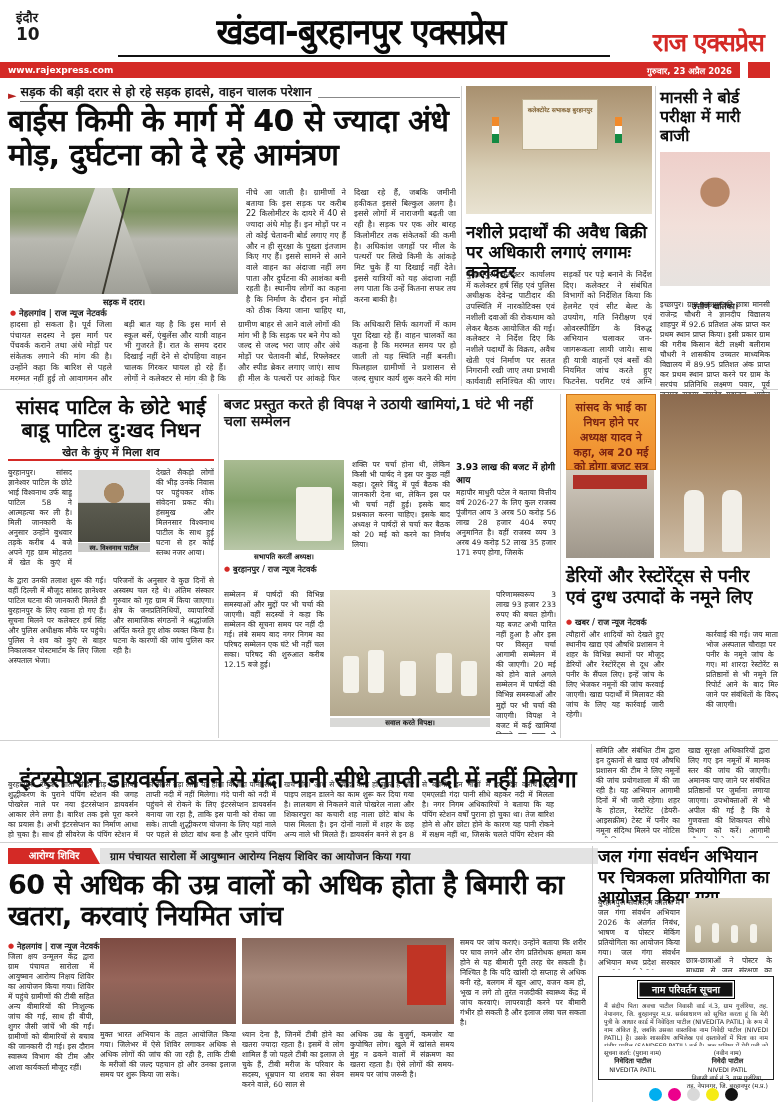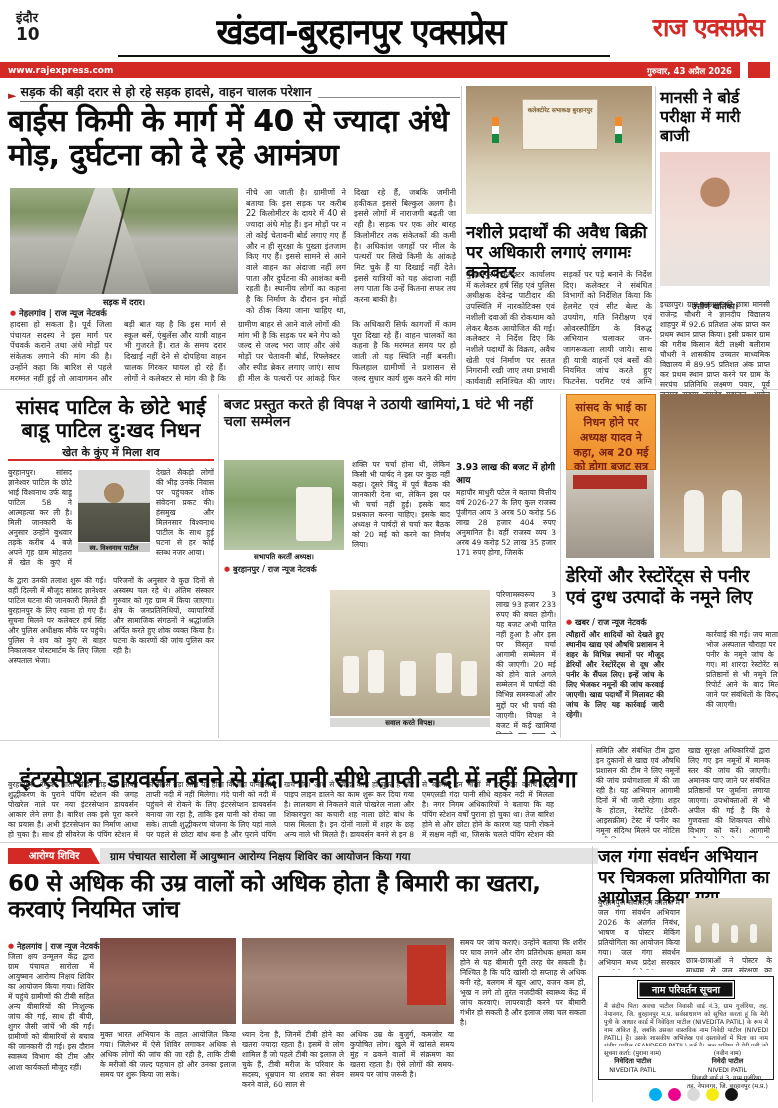--- a/index.html
+++ b/index.html
@@ -58,21 +58,21 @@
   .h-drugs{font-size:17px;line-height:1.18;}
   .h-mansi{font-size:16px;line-height:1.2;}
   .h-obit{font-size:20px;line-height:1.15;text-align:center;}
   .obit-sub{font-size:11px;font-weight:bold;text-align:center;}
   .red-rule{background:#d42a26;height:2px;}
   .h-budget{font-size:14px;line-height:1.2;font-weight:bold;}
   #budget-box{background:linear-gradient(180deg,#f6ab45 0%,#ef8c2c 100%);border:1px solid #cf7418;
       color:#7a2110;font-size:11px;font-weight:bold;text-align:center;padding:6px 4px;line-height:1.35;}
   .h-dairy{font-size:17.5px;line-height:1.2;}
   .h-inter{font-size:23px;text-align:center;letter-spacing:-0.5px;}
-  .h-health{font-size:23px;line-height:1.14;letter-spacing:-0.5px;}
+  .h-health{font-size:27px;line-height:1.14;letter-spacing:-0.5px;}
   .h-art{font-size:17px;line-height:1.22;}
   .sub-bold{font-size:9px;font-weight:bold;color:#0d0d0d;margin-bottom:2px;}
   
   #health-tag{background:#d42a26;color:#fff;font-size:10px;font-weight:bold;text-align:center;line-height:16px;
       clip-path:polygon(0 0,calc(100% - 9px) 0,100% 100%,0 100%);}
   #health-strip{background:#e3e3e3;color:#1d1d1d;font-size:10.5px;font-weight:bold;line-height:16px;padding-left:10px;
       white-space:nowrap;overflow:hidden;}
   
   #notice-box{border:1px solid #222;padding:3px 5px;}
   #notice-title{display:block;margin:0 auto;width:96px;background:#141414;color:#fff;font-size:9.5px;font-weight:bold;
@@ -88,27 +88,27 @@
 
 <div id="page">
 
   <div class="abs" style="left:16px;top:8px;">
     <div id="city">इंदौर</div>
     <div id="pagenum">10</div>
   </div>
   <div class="abs" style="left:118px;top:8px;width:486px;">
     <div id="masthead-title">खंडवा-बुरहानपुर एक्सप्रेस</div>
   </div>
-  <div class="abs" style="right:14px;top:9px;">
+  <div class="abs" style="right:14px;top:24px;">
     <div id="brand">राज एक्सप्रेस</div>
   </div>
   <div class="abs" style="left:118px;top:55px;width:492px;height:2px;background:#111;"></div>
   <div class="abs" id="redbar" style="left:0;top:62px;width:724px;height:16px;">
     <span>www.rajexpress.com</span>
-    <span style="font-size:8.5px;">गुरुवार, 43 अप्रैल 2026</span>
+    <span style="font-size:8.5px;">गुरुवार, 23 अप्रैल 2026</span>
   </div>
   <div class="abs" id="redcap" style="left:748px;top:62px;width:22px;height:16px;"></div>
 
   <div class="abs" id="kicker" style="left:8px;top:86px;width:452px;height:16px;">
     <span class="arrow">►</span>
     <span class="ktext">सड़क की बड़ी दरार से हो रहे सड़क हादसे, वाहन चालक परेशान</span>
     <span class="kline"></span>
   </div>
   <div class="abs hl" id="lead-headline" style="left:8px;top:104px;width:452px;height:80px;">बाईस किमी के मार्ग में 40 से ज्यादा अंधे मोड़, दुर्घटना को दे रहे आमंत्रण</div>
 
@@ -169,20 +169,21 @@
   <div class="abs cap" style="left:224px;top:552px;width:120px;font-size:7px;">सभापति करतीं अध्यक्ष।</div>
   <div class="abs byline" style="left:224px;top:563px;width:122px;font-size:8px;">
     <span class="reddot">●</span>
     <span>बुरहानपुर / राज न्यूज नेटवर्क</span>
   </div>
   <div class="abs body-col sm" style="left:352px;top:460px;width:98px;height:122px;">शक्ति पर चर्चा होना थी, लेकिन किसी भी पार्षद ने इस पर कुछ नहीं कहा। दूसरे बिंदु में पूर्व बैठक की जानकारी देना था, लेकिन इस पर भी चर्चा नहीं हुई। इसके बाद प्रश्नकाल करना चाहिए। इसके बाद अध्यक्ष ने पार्षदों से चर्चा कर बैठक को 20 मई को करने का निर्णय लिया।</div>
   <div class="abs" style="left:456px;top:460px;width:100px;height:122px;">
     <div class="sub-bold">3.93 लाख की बजट में होगी आय</div>
     <div class="body-col sm" style="height:106px;">महापौर माधुरी पटेल ने बताया वित्तीय वर्ष 2026-27 के लिए कुल राजस्व पूंजीगत आय 3 अरब 50 करोड़ 56 लाख 28 हजार 404 रुपए अनुमानित है। वहीं राजस्व व्यय 3 अरब 49 करोड़ 52 लाख 35 हजार 171 रुपए होगा, जिसके</div>
   </div>
+  <div class="abs body-col sm" style="left:224px;top:590px;width:100px;height:144px;">सम्मेलन में पार्षदों की विभिन्न समस्याओं और मुद्दों पर भी चर्चा की जाएगी। वहीं सदस्यों ने कहा कि सम्मेलन की सूचना समय पर नहीं दी गई। लंबे समय बाद नगर निगम का परिषद सम्मेलन एक घंटे भी नहीं चल सका। परिषद की शुरुआत करीब 12.15 बजे हुई।</div>
   <div class="ph council-bg" style="left:330px;top:590px;width:160px;height:126px;">
     <div class="fig" style="left:8%;top:52%;width:10%;height:30%;"></div>
     <div class="fig" style="left:24%;top:48%;width:10%;height:34%;"></div>
     <div class="fig" style="left:44%;top:56%;width:10%;height:28%;"></div>
     <div class="fig" style="left:66%;top:50%;width:10%;height:32%;"></div>
     <div class="fig" style="left:82%;top:56%;width:10%;height:28%;"></div>
   </div>
   <div class="abs cap" style="left:330px;top:718px;width:160px;font-size:7px;background:#d9d9d7;">सवाल करते विपक्ष।</div>
   <div class="abs body-col sm" style="left:496px;top:590px;width:60px;height:144px;">परिणामस्वरूप 3 लाख 93 हजार 233 रुपए की बचत होगी। यह बजट अभी पारित नहीं हुआ है और इस पर विस्तृत चर्चा आगामी सम्मेलन में की जाएगी। 20 मई को होने वाले अगले सम्मेलन में पार्षदों की विभिन्न समस्याओं और मुद्दों पर भी चर्चा की जाएगी। विपक्ष ने बजट में कई खामियां गिनाते हुए सदन से बहिर्गमन किया। सभापति ने व्यवस्था बनाए रखने की अपील की।</div>
 
@@ -194,21 +195,21 @@
     <div class="man" style="left:56%;"></div>
   </div>
   <div class="ph dairy-bg" style="left:566px;top:470px;width:88px;height:88px;">
     <div class="dairy-sign"></div>
   </div>
   <div class="abs hl h-dairy" style="left:566px;top:566px;width:204px;height:44px;">डेरियों और रेस्टोरेंट्स से पनीर एवं दुग्ध उत्पादों के नमूने लिए</div>
   <div class="abs byline" style="left:566px;top:616px;width:204px;font-size:8px;">
     <span class="reddot">●</span>
     <span>खबर / राज न्यूज नेटवर्क</span>
   </div>
-  <div class="abs body-col sm" style="left:566px;top:630px;width:98px;height:106px;font-weight:bold;">त्यौहारों और शादियों को देखते हुए स्थानीय खाद्य एवं औषधि प्रशासन ने शहर के विभिन्न स्थानों पर मौजूद डेरियों और रेस्टोरेंट्स से दूध और पनीर के सैंपल लिए। इन्हें जांच के लिए भेजकर नमूनों की जांच करवाई जाएगी। खाद्य पदार्थों में मिलावट की जांच के लिए यह कार्रवाई जारी रहेगी।</div>
+  <div class="abs body-col sm" style="left:566px;top:630px;width:98px;height:106px;">त्यौहारों और शादियों को देखते हुए स्थानीय खाद्य एवं औषधि प्रशासन ने शहर के विभिन्न स्थानों पर मौजूद डेरियों और रेस्टोरेंट्स से दूध और पनीर के सैंपल लिए। इन्हें जांच के लिए भेजकर नमूनों की जांच करवाई जाएगी। खाद्य पदार्थों में मिलावट की जांच के लिए यह कार्रवाई जारी रहेगी।</div>
   <div class="abs body-col sm" style="left:706px;top:630px;width:99px;height:106px;">कार्रवाई की गई। जय माता दूध डेयरी भोज अस्पताल चौराहा पर ये दूध एवं पनीर के नमूने जांच के लिए लिए गए। मां शारदा रेस्टोरेंट सहित अन्य प्रतिष्ठानों से भी नमूने लिए गए हैं। रिपोर्ट आने के बाद मिलावट पाए जाने पर संबंधितों के विरुद्ध कार्रवाई की जाएगी।</div>
 
   <div class="hrule" style="left:0;top:740px;width:778px;"></div>
 
   <div class="abs hl h-inter" style="left:8px;top:746px;width:580px;height:30px;margin-top:16px;">इंटरसेप्शन डायवर्सन बनने से गंदा पानी सीधे ताप्ती नदी में नहीं मिलेगा</div>
   <div class="abs body-col sm" style="left:8px;top:780px;width:130px;height:58px;">बुरहानपुर। रेणुका माता मंदिर रोड़ पर ताप्ती शुद्धीकरण के पुराने पंपिंग स्टेशन की जगह पोखरेल नाले पर नया इंटरसेप्शन डायवर्सन आकार लेने लगा है। बारिश तक इसे पूरा करने का प्रयास है। अभी इंटरसेप्शन का निर्माण आधा हो चुका है। साथ ही सीवरेज के पंपिंग स्टेशन में इसे जोड़ने के लिए पाइप लाइन डालने का काम भी शुरू हो गया है।</div>
   <div class="abs body-col sm" style="left:146px;top:780px;width:130px;height:58px;">का सबसे बड़ा लाभ यह होगा कि गंदा पानी सीधे ताप्ती नदी में नहीं मिलेगा। गंदे पानी को नदी में पहुंचने से रोकने के लिए इंटरसेप्शन डायवर्सन बनाया जा रहा है, ताकि इस पानी को रोका जा सके। ताप्ती शुद्धीकरण योजना के लिए यहां नाले पर पहले से छोटा बांध बना है और पुराने पंपिंग स्टेशन की जगह अब डायवर्सन बनाया जा रहा है। इस पर करीब 2.19 करोड़ रुपए</div>
   <div class="abs body-col sm" style="left:284px;top:780px;width:130px;height:58px;">खर्च होंगे। आधे से ज्यादा काम हो चुका है और पाइप लाइन डालने का काम शुरू कर दिया गया है। लालबाग से निकलने वाले पोखरेल नाला और शिकारपुरा का कचारी शह नाला छोटे बांध के पास मिलता है। इन दोनों नालों में शहर के छह अन्य नाले भी मिलते हैं। डायवर्सन बनने से इन 8 नालों का गंदा पानी ताप्ती नदी में सीधे नहीं मिलेगा। इससे नदी प्रदूषित होने</div>
   <div class="abs body-col sm" style="left:422px;top:780px;width:132px;height:58px;">से बचेगी। इन नालों में हर दिन करीब आठ एमएलडी गंदा पानी सीधे बहकर नदी में मिलता है। नगर निगम अधिकारियों ने बताया कि यह पंपिंग स्टेशन वर्षों पुराना हो चुका था। तेज बारिश होने से और छोटा होने के कारण यह पानी रोकने में सक्षम नहीं था, जिसके चलते पंपिंग स्टेशन की हाइट को बढ़ाया गया है। पास से जा रहे नाले का नालीकरण कर दिया गया है।</div>
 

